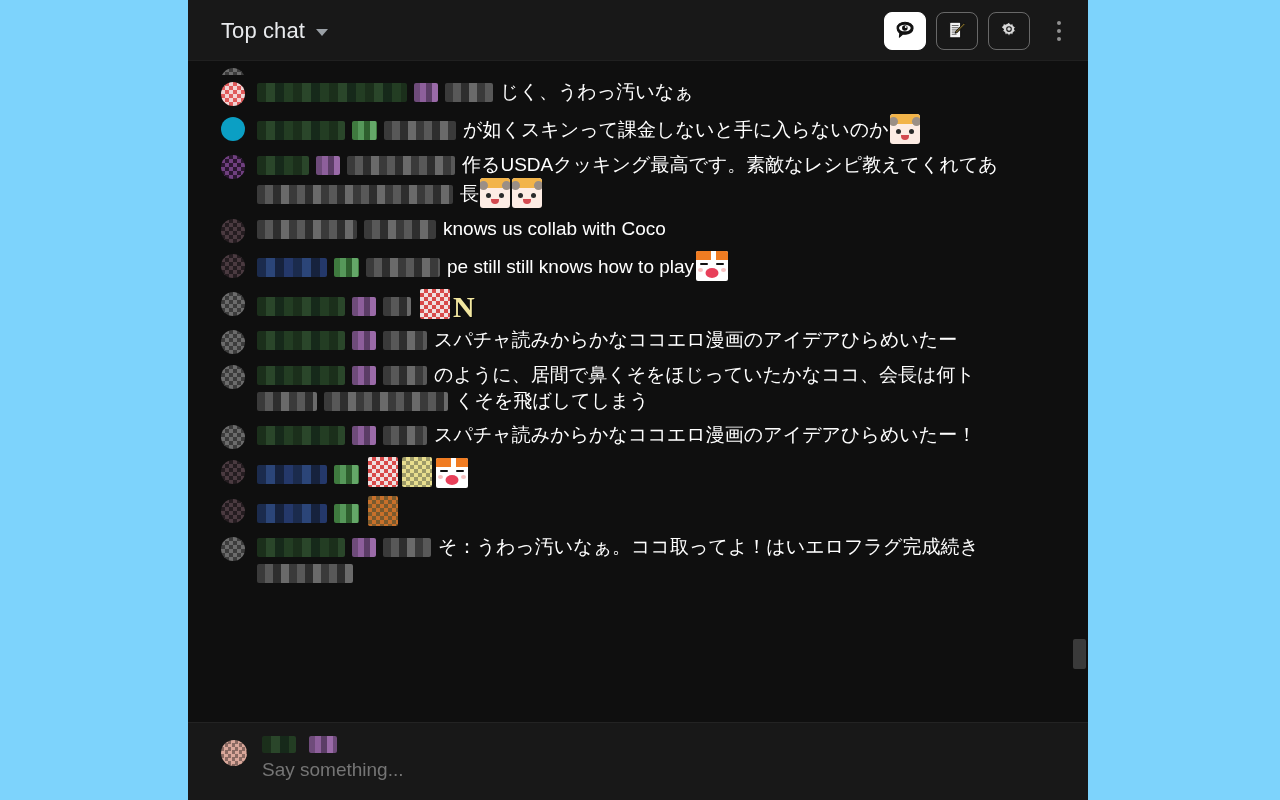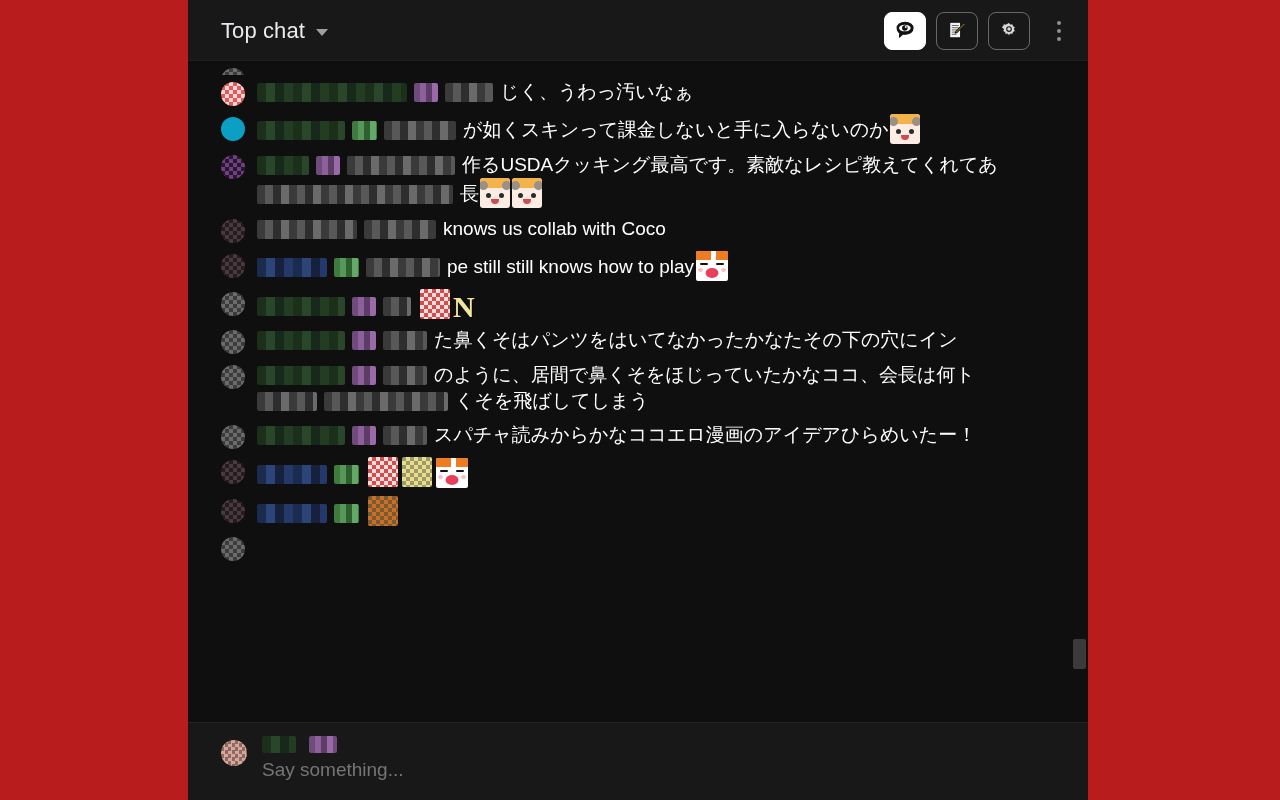--- a/index.html
+++ b/index.html
@@ -2,21 +2,21 @@
 <html><head>
 <meta charset="utf-8">
 <style>
   * { box-sizing: border-box; margin: 0; padding: 0; }
   html, body {
     width: 1280px; height: 800px;
     background: #000;
     font-family: "Liberation Sans", "DejaVu Sans", sans-serif;
     overflow: hidden;
   }
-  #screen { position: relative; width: 1280px; height: 800px; background: #b91c1c; }
+  #screen { position: relative; width: 1280px; height: 800px; background: #7dd3fc; }
 
   
   #chat-panel {
     position: absolute; left: 188px; top: 0;
     width: 900px; height: 800px;
     background: #181818;
     display: flex; flex-direction: column;
   }
 
   
@@ -308,40 +308,41 @@
           <div class="msg">
             <div class="avatar mos-avatar-dark"></div>
             <div class="msg-body"><span class="blurname mos-blue" style="width: 70px;"></span><span class="blurname mos-greenbadge" style="width: 25px;"></span><span class="blurname mos-grey" style="width: 74px;"></span><span class="txt">pe still still knows how to play</span><span class="anime-emoji"><span class="hair"></span><span class="eye l"></span><span class="eye r"></span><span class="cheek l"></span><span class="cheek r"></span><span class="mouth"></span></span></div>
           </div>
           <div class="msg">
             <div class="avatar mos-avatar-grey"></div>
             <div class="msg-body"><span class="blurname mos-green" style="width: 88px;"></span><span class="blurname mos-purple" style="width: 24px;"></span><span class="blurname mos-grey" style="width: 28px;"></span><span class="emoji-img mos-emoji-a"></span><span class="big-n">N</span></div>
           </div>
           <div class="msg">
             <div class="avatar mos-avatar-grey"></div>
-            <div class="msg-body"><span class="blurname mos-green" style="width: 88px;"></span><span class="blurname mos-purple" style="width: 24px;"></span><span class="blurname mos-grey" style="width: 44px;"></span><span class="txt">た鼻くそはパンツをはいてなかったかなたその下の穴にイン</span></div>
+            <div class="msg-body"><span class="blurname mos-green" style="width: 88px;"></span><span class="blurname mos-purple" style="width: 24px;"></span><span class="blurname mos-grey" style="width: 44px;"></span><span class="txt">スパチャ読みからかなココエロ漫画のアイデアひらめいたー</span></div>
           </div>
           <div class="msg">
             <div class="avatar mos-avatar-grey"></div>
             <div class="msg-body"><span class="blurname mos-green" style="width: 88px;"></span><span class="blurname mos-purple" style="width: 24px;"></span><span class="blurname mos-grey" style="width: 44px;"></span><span class="txt">のように、居間で鼻くそをほじっていたかなココ、会長は何ト</span><br><span class="blurname mos-grey" style="width: 60px;"></span><span class="blurname mos-grey" style="width: 124px;"></span><span class="txt">くそを飛ばしてしまう</span></div>
           </div>
           <div class="msg">
             <div class="avatar mos-avatar-grey"></div>
             <div class="msg-body"><span class="blurname mos-green" style="width: 88px;"></span><span class="blurname mos-purple" style="width: 24px;"></span><span class="blurname mos-grey" style="width: 44px;"></span><span class="txt">スパチャ読みからかなココエロ漫画のアイデアひらめいたー！</span></div>
           </div>
           <div class="msg">
             <div class="avatar mos-avatar-dark"></div>
             <div class="msg-body"><span class="blurname mos-blue" style="width: 70px;"></span><span class="blurname mos-greenbadge" style="width: 25px;"></span><span class="emoji-img mos-emoji-a"></span><span class="emoji-img mos-emoji-b"></span><span class="anime-emoji"><span class="hair"></span><span class="eye l"></span><span class="eye r"></span><span class="cheek l"></span><span class="cheek r"></span><span class="mouth"></span></span></div>
           </div>
           <div class="msg">
             <div class="avatar mos-avatar-dark"></div>
             <div class="msg-body"><span class="blurname mos-blue" style="width: 70px;"></span><span class="blurname mos-greenbadge" style="width: 25px;"></span><span class="emoji-img mos-emoji-c"></span></div>
           </div>
           <div class="msg">
             <div class="avatar mos-avatar-grey"></div>
+            <div class="msg-body"><span class="blurname mos-green" style="width: 88px;"></span><span class="blurname mos-purple" style="width: 24px;"></span><span class="blurname mos-grey" style="width: 48px;"></span><span class="txt">そ：うわっ汚いなぁ。ココ取ってよ！はいエロフラグ完成続き</span><br><span class="blurname mos-grey" style="width: 96px;"></span></div>
           </div>
         </div>
 
       <div id="scrollbar">
         <div id="scroll-thumb" style="height: 30px; top: calc(92% - 30px);"></div>
       </div>
     </div>
 
     <div id="composer">
       <div class="composer-row">

